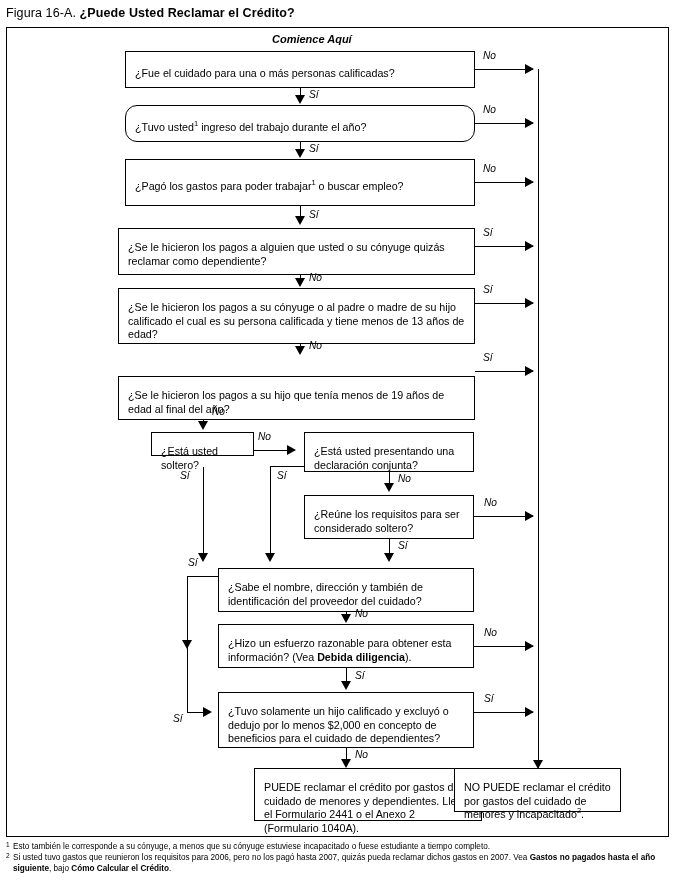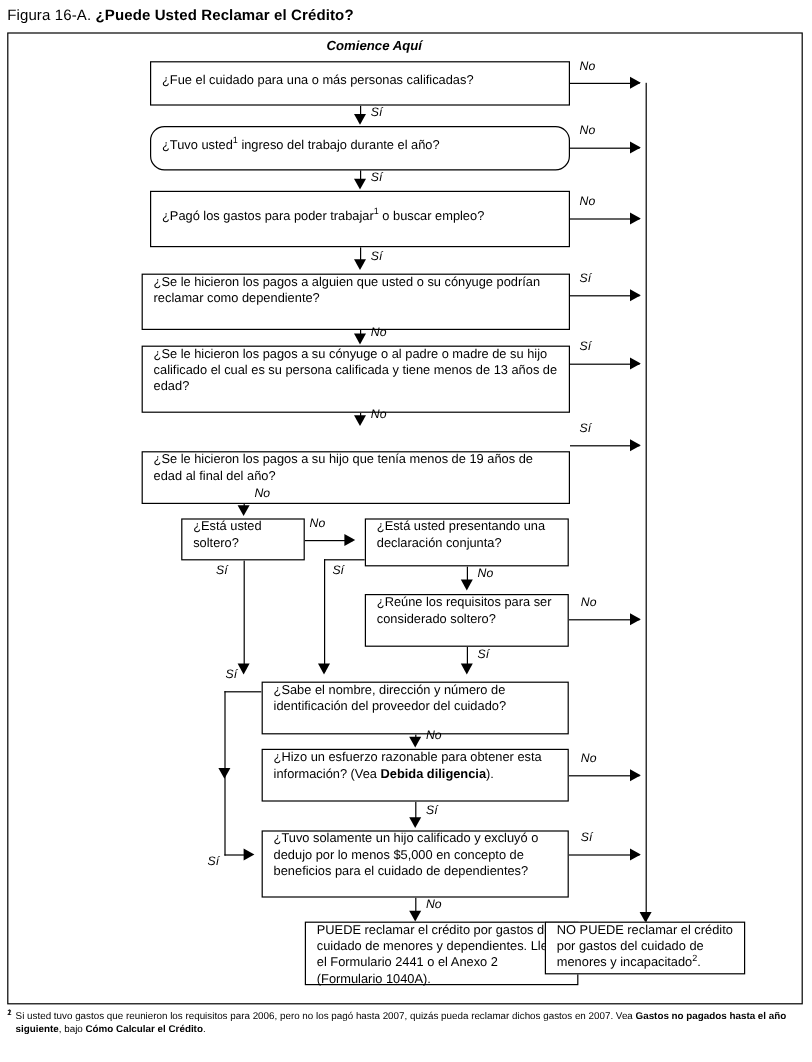--- a/index.html
+++ b/index.html
@@ -36,21 +36,21 @@
     box-sizing: border-box;
   }
 
   .node {
     position: absolute;
     border: 1px solid #000;
     box-sizing: border-box;
     background: #fff;
     font-size: 10.7px;
     line-height: 13.5px;
-    padding: 0 9px 4px 9px;
+    padding: 12px 9px 4px 9px;
     z-index: 5;
   }
   .node.center { display: flex; align-items: center; }
   .node sup { font-size: 7.5px; vertical-align: super; line-height: 0; }
   .node b { font-weight: bold; }
 
   .startlabel {
     position: absolute;
     font-size: 11px;
     font-style: italic;
@@ -114,53 +114,53 @@
 
 <div class="node center" style="left:125px; top:105px; width:350px; height:37px;border-radius:12px;">
   <span><span>¿Tuvo usted</span><sup>1</sup><span> ingreso del trabajo durante el año?</span></span>
 </div>
 
 <div class="node center" style="left:125px; top:159px; width:350px; height:47px;">
   <span><span>¿Pagó los gastos para poder trabajar</span><sup>1</sup><span> o buscar empleo?</span></span>
 </div>
 
 <div class="node" style="left:118px; top:228px; width:357px; height:47px;">
-  <span>¿Se le hicieron los pagos a alguien que usted o su cónyuge podrían reclamar como dependiente?</span>
+  <span>¿Se le hicieron los pagos a alguien que usted o su cónyuge quizás reclamar como dependiente?</span>
 </div>
 
 <div class="node" style="left:118px; top:288px; width:357px; height:56px;">
   <span>¿Se le hicieron los pagos a su cónyuge o al padre o madre de su hijo calificado el cual es su persona calificada y tiene menos de 13 años de edad?</span>
 </div>
 
 <div class="node" style="left:118px; top:376px; width:357px; height:44px;">
   <span>¿Se le hicieron los pagos a su hijo que tenía menos de 19 años de edad al final del año?</span>
 </div>
 
-<div class="node" style="left:151px; top:432px; width:103px; height:35px;">
+<div class="node" style="left:151px; top:432px; width:103px; height:24px;">
   <span>¿Está usted soltero?</span>
 </div>
 
 <div class="node" style="left:304px; top:432px; width:170px; height:40px;">
   <span>¿Está usted presentando una declaración conjunta?</span>
 </div>
 
 <div class="node" style="left:304px; top:495px; width:170px; height:44px;">
   <span>¿Reúne los requisitos para ser considerado soltero?</span>
 </div>
 
 <div class="node" style="left:218px; top:568px; width:256px; height:44px;">
-  <span>¿Sabe el nombre, dirección y número de identificación del proveedor del cuidado?</span>
+  <span>¿Sabe el nombre, dirección y también de identificación del proveedor del cuidado?</span>
 </div>
 
 <div class="node" style="left:218px; top:624px; width:256px; height:44px;">
   <span><span>¿Hizo un esfuerzo razonable para obtener esta información? (Vea </span><b>Debida diligencia</b><span>).</span></span>
 </div>
 
 <div class="node" style="left:218px; top:692px; width:256px; height:56px;">
-  <span>¿Tuvo solamente un hijo calificado y excluyó o dedujo por lo menos $5,000 en concepto de beneficios para el cuidado de dependientes?</span>
+  <span>¿Tuvo solamente un hijo calificado y excluyó o dedujo por lo menos $2,000 en concepto de beneficios para el cuidado de dependientes?</span>
 </div>
 
 <div class="node" style="left:218px; top:768px; width:228px; height:53px;margin-left:36px;">
   <span>PUEDE reclamar el crédito por gastos del cuidado de menores y dependientes. Llene el Formulario 2441 o el Anexo 2 (Formulario 1040A).</span>
 </div>
 
 <div class="node" style="left:454px; top:768px; width:167px; height:44px;">
   <span><span>NO PUEDE reclamar el crédito por gastos del cuidado de menores y incapacitado</span><sup>2</sup><span>.</span></span>
 </div>
 
@@ -251,18 +251,18 @@
 
 <div class="ln-h" style="left:474px; top:712px; width:59px;"></div>
 <div class="arr arr-r" style="left:525px; top:706.5px;"></div>
 <div class="edge-label" style="left:484px; top:693px;">Sí</div>
 <div class="ln-v" style="left:346px; top:748px; height:14px;"></div>
 <div class="arr arr-d" style="left:340.5px; top:759px;"></div>
 <div class="edge-label" style="left:355px; top:749px;">No</div>
 
 <div id="footnotes">
   <div class="fn">
-    <span class="mark">1</span>
+    <span class="mark">1</span><span>Esto también le corresponde a su cónyuge, a menos que su cónyuge estuviese incapacitado o fuese estudiante a tiempo completo.</span>
   </div>
   <div class="fn">
     <span class="mark">2</span><span><span>Si usted tuvo gastos que reunieron los requisitos para 2006, pero no los pagó hasta 2007, quizás pueda reclamar dichos gastos en 2007. Vea </span><b>Gastos no pagados hasta el año siguiente</b><span>, bajo </span><b>Cómo Calcular el Crédito</b><span>.</span></span>
   </div>
 </div>
 
 </body></html>

